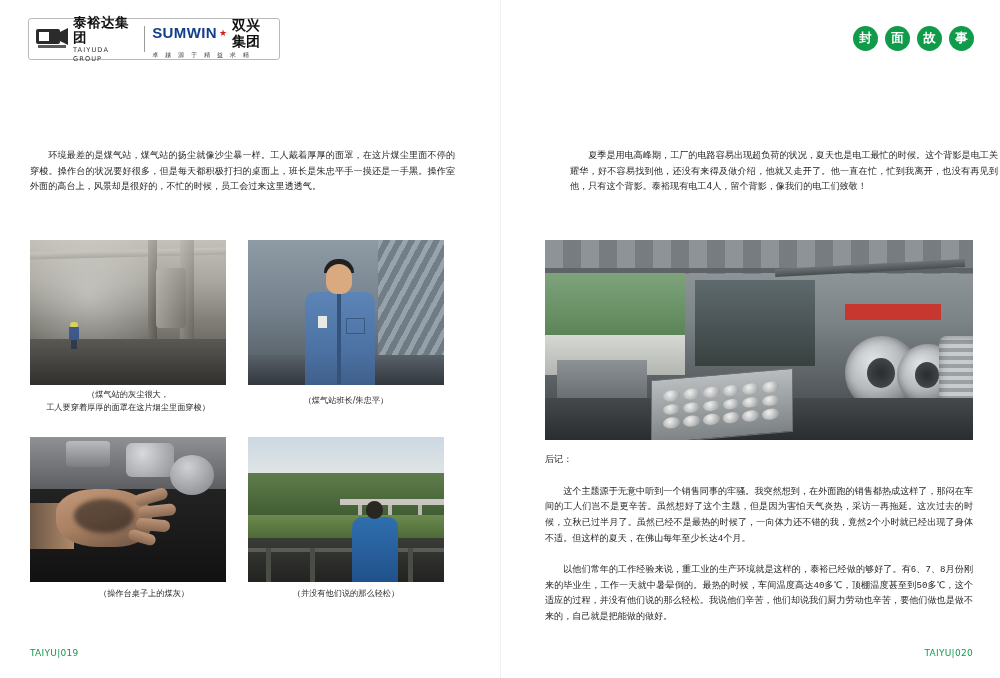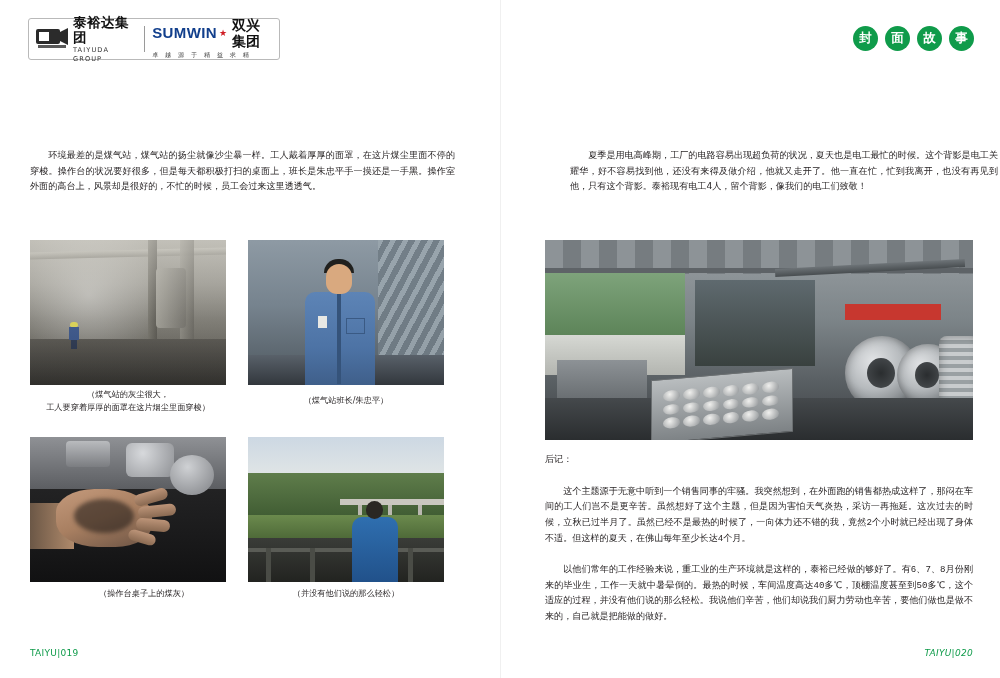--- a/index.html
+++ b/index.html
@@ -414,21 +414,21 @@
 
   
   .foot {
     position: absolute;
     bottom: 20px;
     font-size: 9px;
     color: #0f9b4a;
     letter-spacing: 0.3px;
   }
   .foot.left { left: 30px; }
-  .foot.right { right: 27px; font-style: italic; }
+  .foot.right { right: 27px; }
 </style>
 </head>
 <body>
 
 <div class="page">
   <div class="fold"></div>
 
   <div class="logo-box">
     <svg class="logo-mark" viewBox="0 0 34 26">
       <rect x="1" y="3" width="24" height="15" rx="2" fill="#2b2b2b"></rect>

